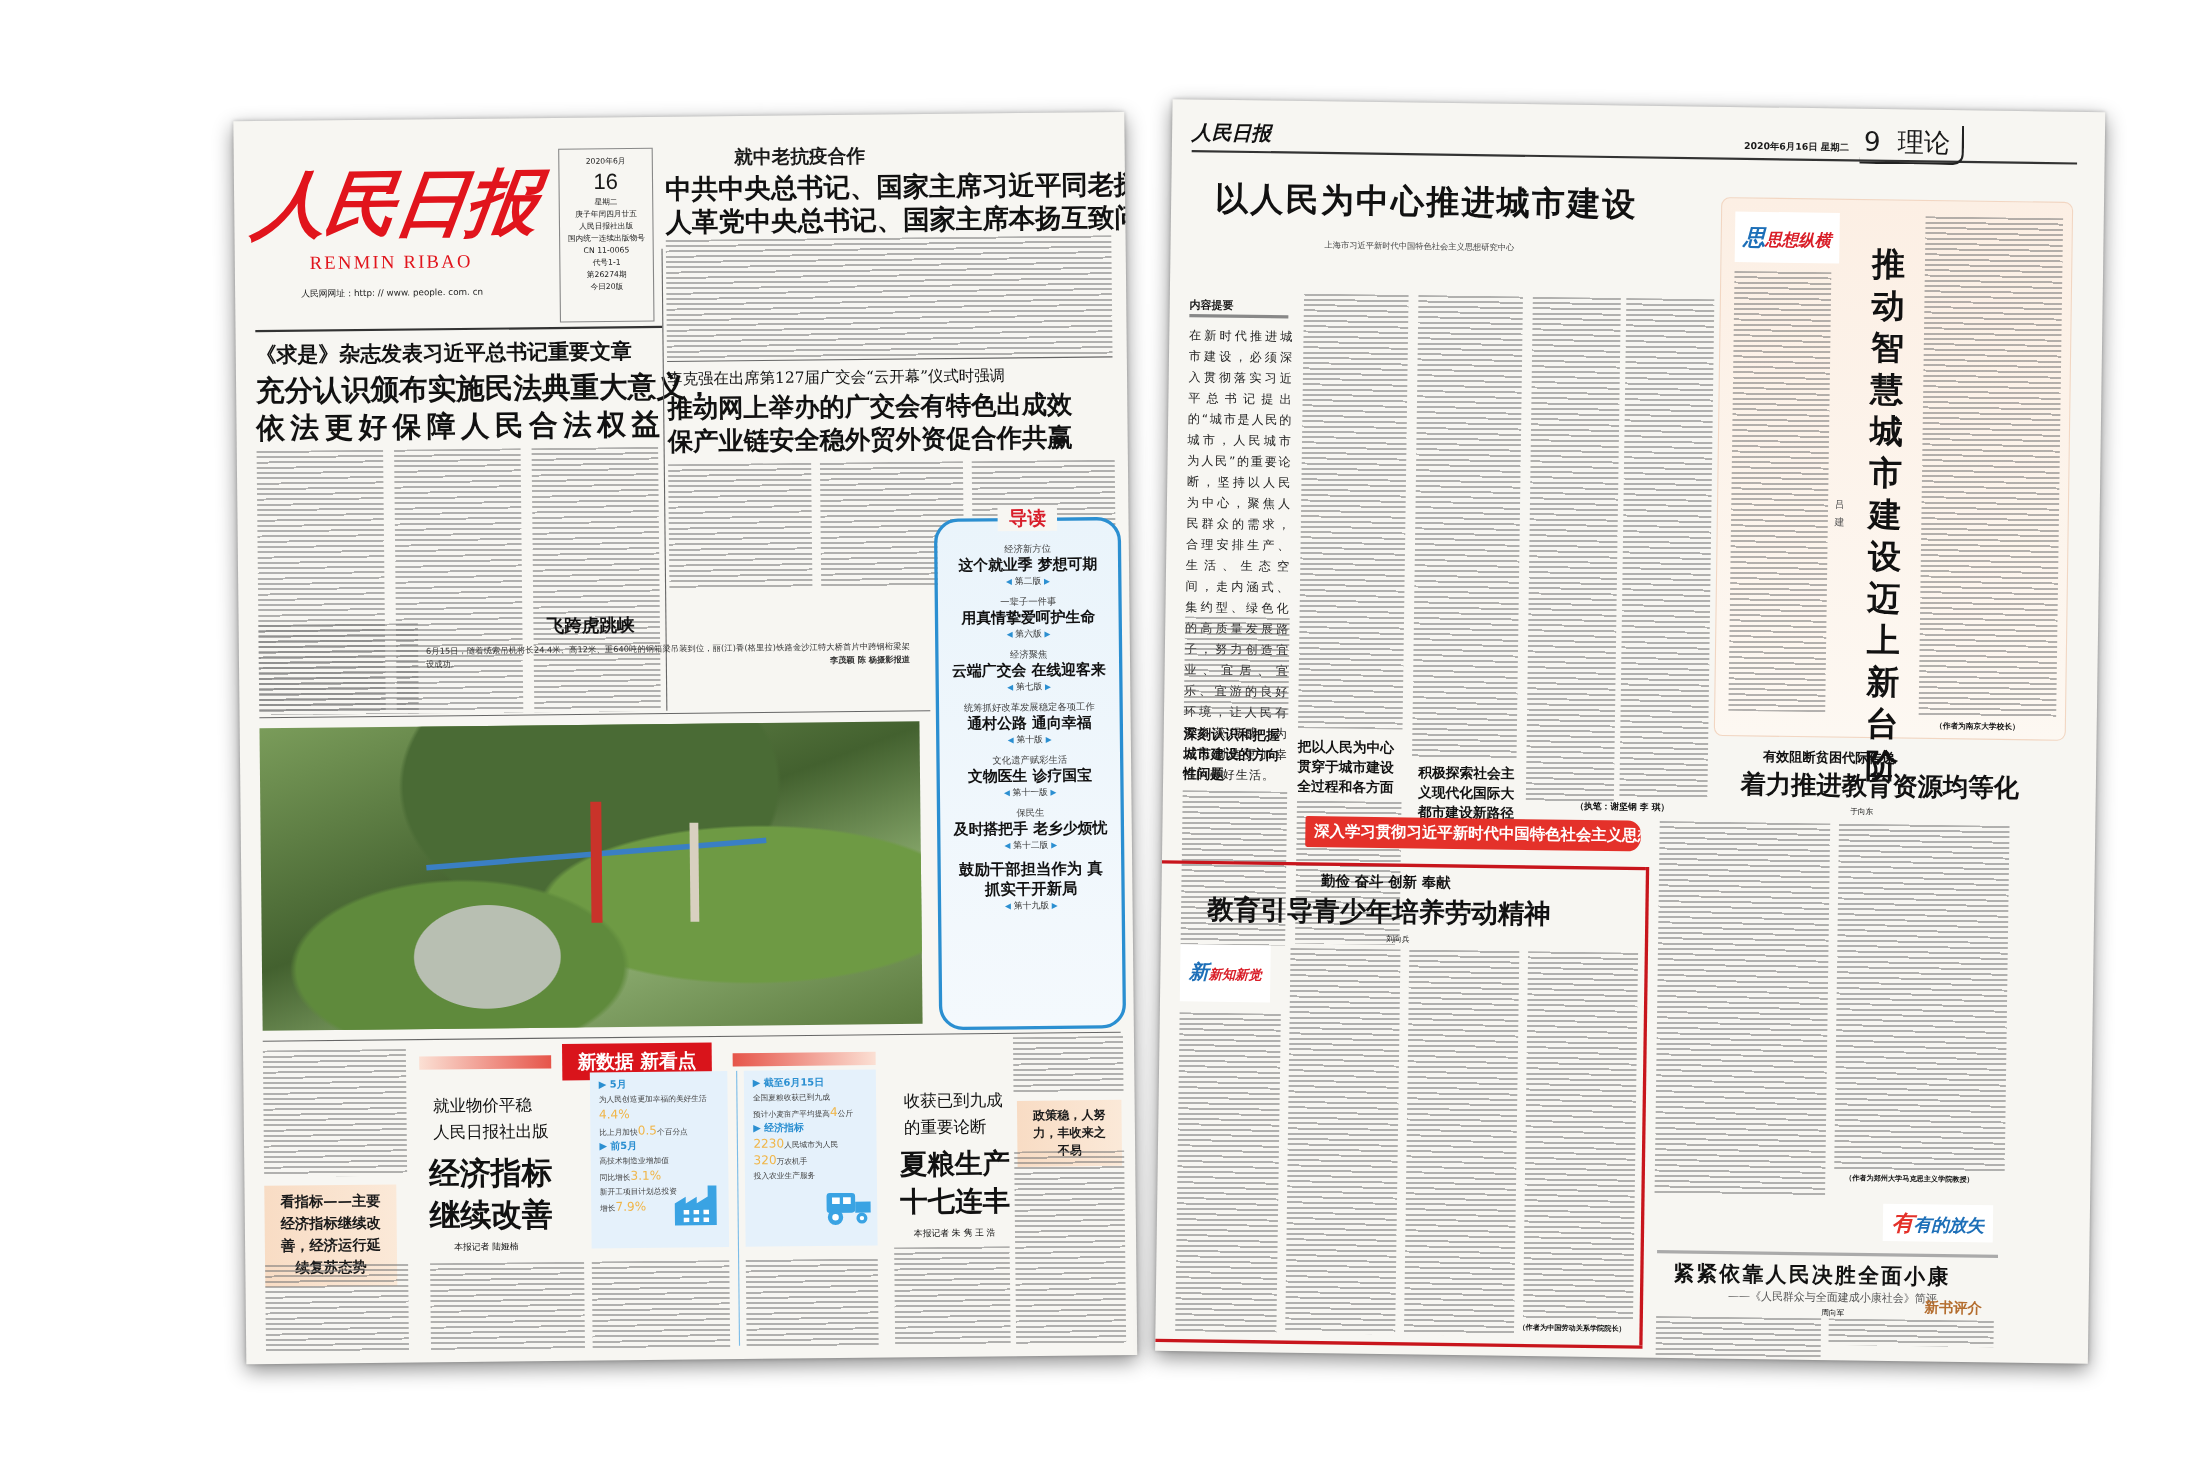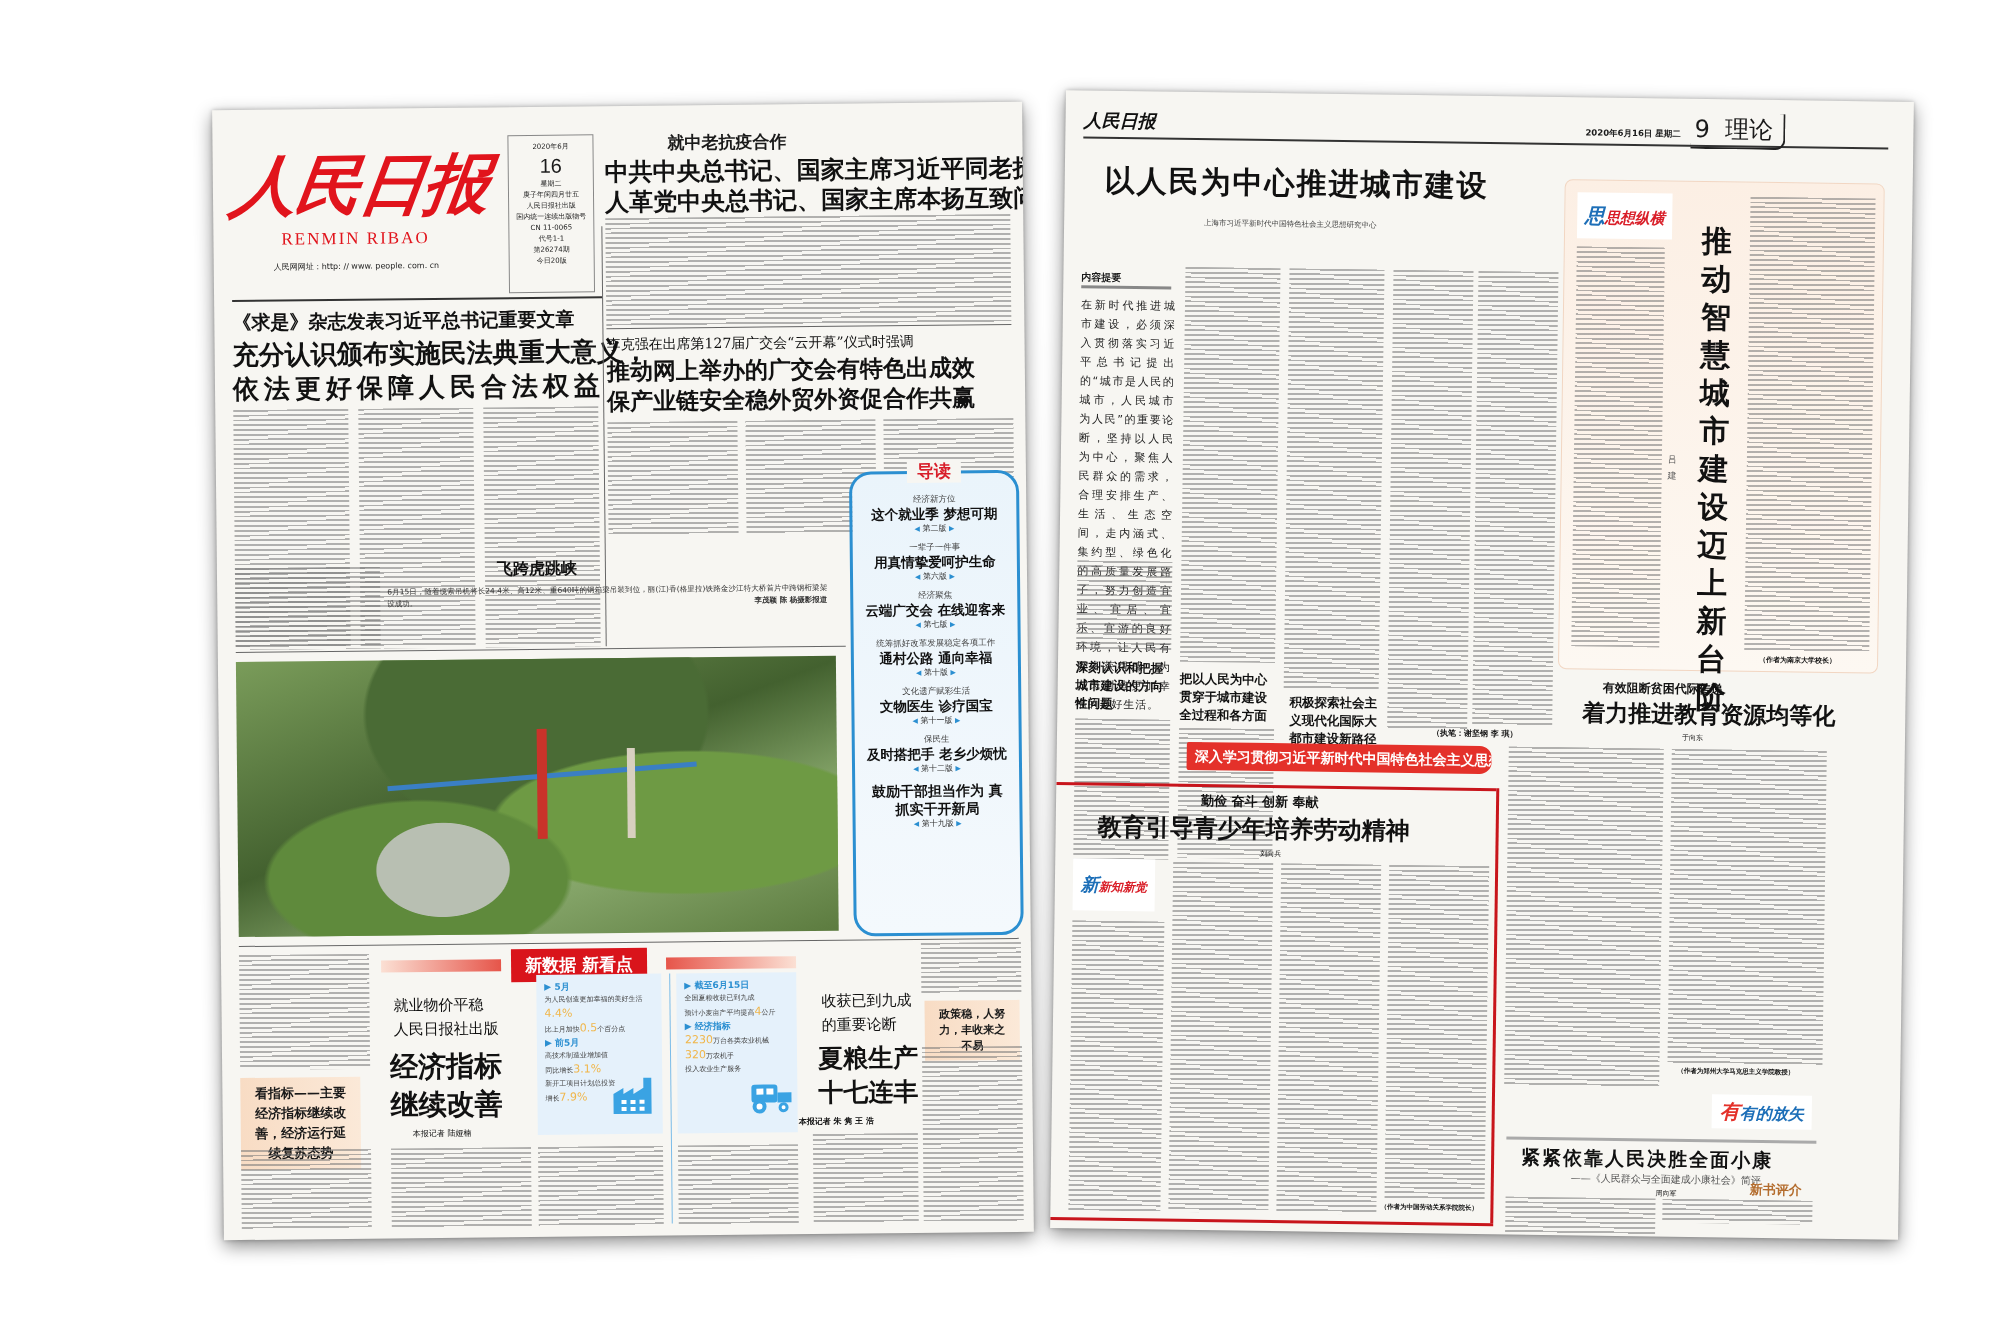--- a/index.html
+++ b/index.html
@@ -287,42 +287,42 @@
     </svg>
   </div>
 
   <div class="rule" style="left:448px; top:868px; width:1px; height:250px; background:#7bbce8;"></div>
 
   <div class="infobox" style="left:455px; top:868px; width:120px; height:160px;">
     <div class="lbl">▶ <span>截至6月15日</span></div>
     <div>全国夏粮收获已到九成</div>
     <div><span>预计小麦亩产平均提高</span><span class="num">4</span><span>公斤</span></div>
     <div class="lbl">▶ <span>经济指标</span></div>
-    <div><span class="num">2230</span><span>万台各类农业机械</span></div>
+    <div><span class="num">2230</span><span>人民城市为人民</span></div>
     <div><span class="num">320</span><span>万农机手</span></div>
     <div>投入农业生产服务</div>
     <svg class="factory" style="left:70px; top:102px;" viewBox="0 0 46 42">
       <rect x="4" y="10" width="26" height="18" rx="3" fill="#3aa3e3"></rect>
       <rect x="9" y="14" width="7" height="6" fill="#fff"></rect>
         <rect x="19" y="14" width="7" height="6" fill="#fff"></rect>
       <rect x="30" y="18" width="14" height="10" fill="#3aa3e3"></rect>
       <circle cx="12" cy="32" r="7" fill="#3aa3e3"></circle>
         <circle cx="12" cy="32" r="3" fill="#fff"></circle>
       <circle cx="36" cy="33" r="5" fill="#3aa3e3"></circle>
         <circle cx="36" cy="33" r="2" fill="#fff"></circle>
     </svg>
   </div>
   <div class="txt txt-fill" style="left:315px; top:1040px; width:125px; height:80px;"></div>
   <div class="txt txt-fill" style="left:455px; top:1040px; width:120px; height:80px;"></div>
 
   <div class="hl serif" style="left:600px; top:888px; font-size:15px; font-weight:normal;">收获已到九成</div>
   <div class="hl serif" style="left:600px; top:912px; font-size:15px; font-weight:normal;">的重要论断</div>
   <div class="hl sans" style="left:596px; top:938px; font-size:25px;">夏粮生产</div>
   <div class="hl sans" style="left:596px; top:972px; font-size:25px;">十七连丰</div>
-  <div class="hl" style="left:576px; top:1012px; font-size:8px; font-weight:bold;">本报记者 朱 隽 王 浩</div>
+  <div class="hl" style="left:608px; top:1012px; font-size:8px; font-weight:normal;">本报记者 朱 隽 王 浩</div>
   <div class="txt txt-fill" style="left:590px; top:1030px; width:105px; height:90px;"></div>
 
   <div class="txt txt-fill" style="left:700px; top:840px; width:100px; height:52px;"></div>
   <div class="orange-box" style="left:703px; top:898px; width:95px; font-size:11px; line-height:16px;">政策稳，人努力，丰收来之不易</div>
   <div class="txt txt-fill" style="left:700px; top:944px; width:100px; height:176px;"></div>
 </div>
 
 <div class="page" id="page-right">
   <div class="rp-logo">人民日报</div>
   <div class="rp-header-rule"></div>

